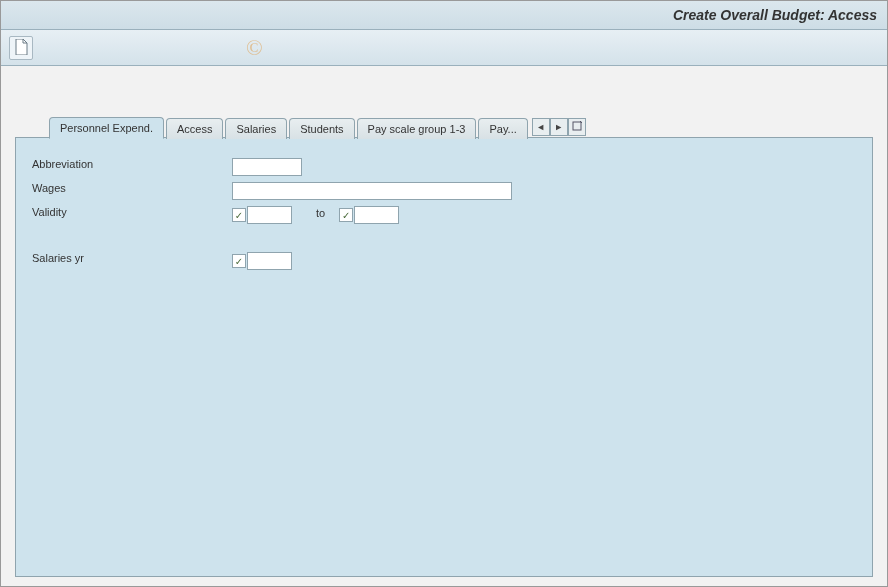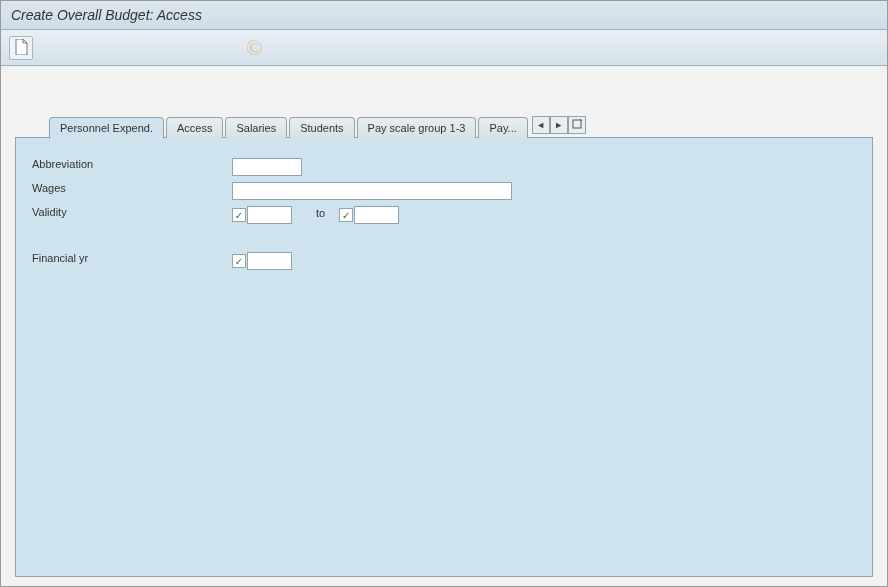--- a/index.html
+++ b/index.html
@@ -15,22 +15,23 @@
       height: 587px;
       position: relative;
       border: 1px solid #999;
     }
     .titlebar {
       background: linear-gradient(#dbe7ed, #cddde6);
       border-bottom: 1px solid #9ab0bc;
       padding: 6px 10px;
       font-size: 14px;
       font-style: italic;
-      font-weight: normal;
-      color: #333;
+      font-weight: bold;
+      color: #333;
+      text-align: right;
     }
     .toolbar {
       background: linear-gradient(#e7eff4, #d4e2ea);
       border-bottom: 1px solid #9ab0bc;
       padding: 4px 8px;
       height: 36px;
       display: flex;
       align-items: center;
     }
     .toolbar-btn {
@@ -58,21 +59,21 @@
       pointer-events: none;
     }
     .watermark .c {
       font-size: 22px;
     }
     .content {
       padding: 50px 14px 14px 14px;
     }
     .tab-strip {
       display: flex;
-      align-items: flex-start;
+      align-items: center;
       position: relative;
       z-index: 2;
       padding-left: 34px;
     }
     .tab {
       background: linear-gradient(#e8eef0, #d8e1e5);
       border: 1px solid #8fa4ae;
       border-bottom: none;
       border-radius: 4px 4px 0 0;
       padding: 4px 10px;
@@ -222,21 +223,21 @@
         <input class="input-text input-date" type="text" value="" style="">
         <span class="to-label">to</span>
         <span class="check-icon">✓</span>
         <input class="input-text input-date" type="text" value="" style="">
       </div>
     </div>
 
     <div class="spacer"></div>
 
     <div class="form-row">
-      <div class="form-label">Financial yr</div>
+      <div class="form-label">Salaries yr</div>
       <div class="date-group">
         <span class="check-icon">✓</span>
         <input class="input-text input-date" type="text" value="" style="">
       </div>
     </div>
 
   </div>
 
 </div>
 

